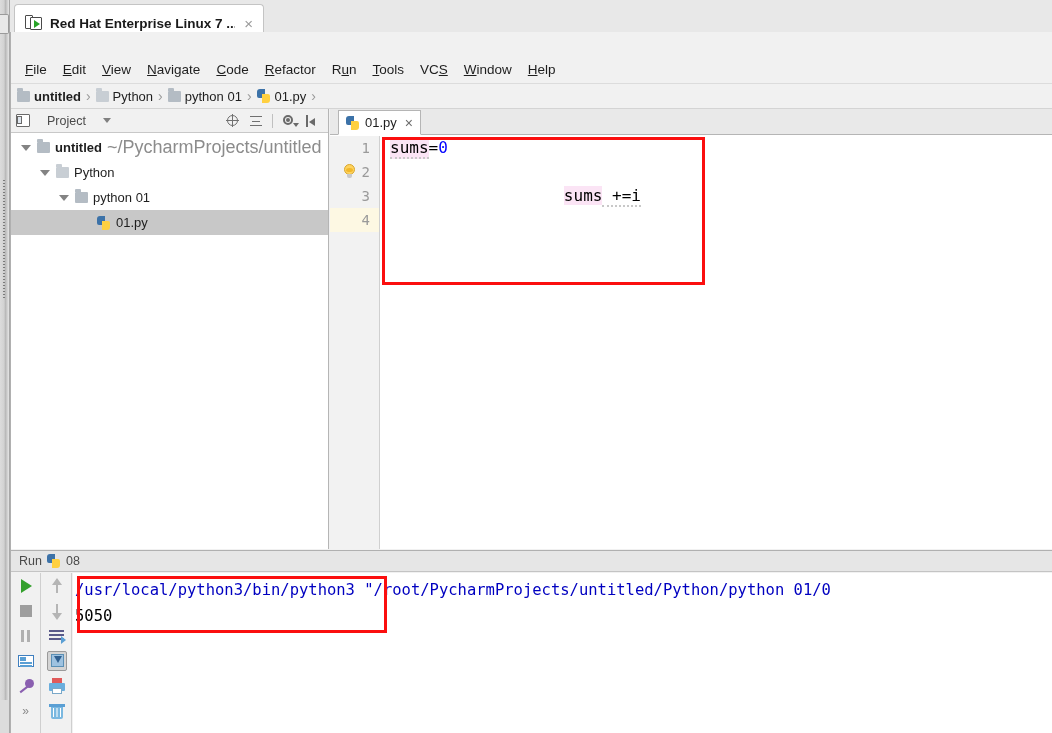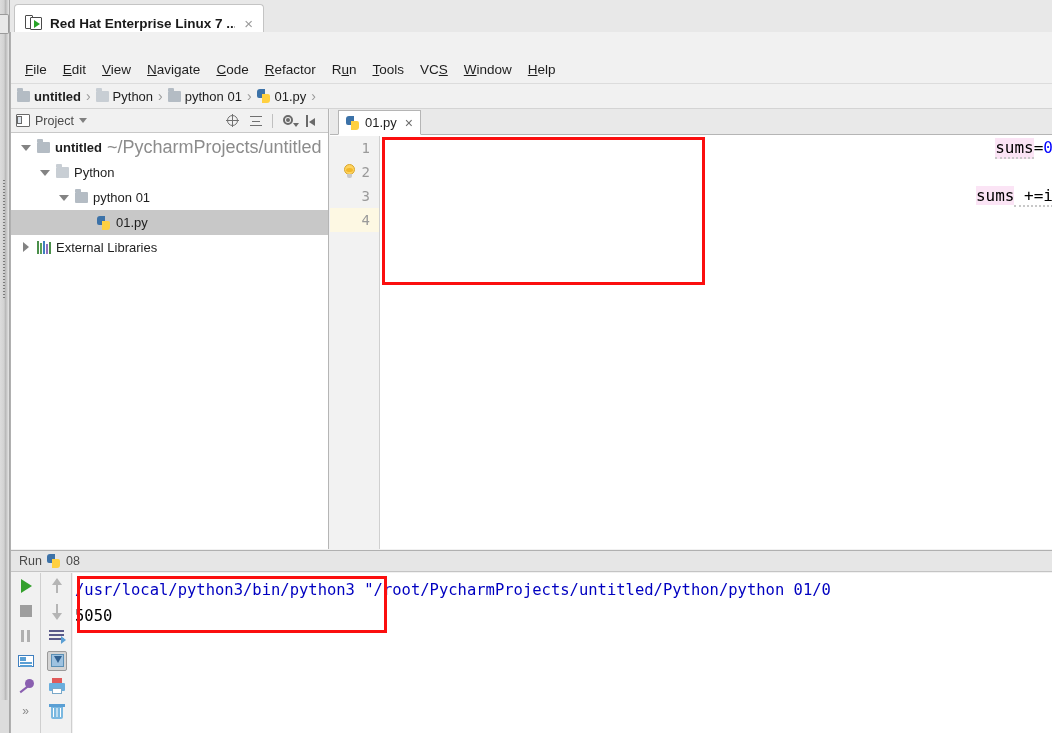--- a/index.html
+++ b/index.html
@@ -128,21 +128,21 @@
   
   .pc-main { position: absolute; left:0; top:77px; width:1042px; height:440px; }
 
   
   .proj-panel {
     position:absolute; left:0; top:0; width:318px; height:440px;
     background:#ffffff; border-right:1px solid #b5b5b5;
   }
   .proj-header {
     height:24px; background:#f1f1f1; border-bottom:1px solid #c8c8c8;
-    display:flex; align-items:center; padding:0 5px; gap:5px;
+    display:flex; align-items:center; padding:0 5px; gap:17px;
   }
   .proj-header-label { font-size:12.5px; color:#4a4a4a; }
   .proj-hdr-icon { width:14px; height:13px; position:relative; }
   .proj-hdr-icon .bx{
     position:absolute; inset:0; border:1px solid #6a6a6a; border-radius:1px; background:#fff;
   }
   .proj-hdr-icon .bx2{
     position:absolute; left:1px; top:2px; width:5px; height:8px; border:1px solid #6a6a6a; background:#dfe6ee;
   }
   .caret-dn {
@@ -208,21 +208,21 @@
   }
   .gutter-line {
     height:24px; line-height:24px; text-align:right; padding-right:9px;
     font-family:"DejaVu Sans Mono", monospace; font-size:14px; color:#9a9a9a;
   }
   .gutter-line.cur { background:#fdf8e3; }
   .code-pane {
     position:absolute; left:51px; top:0; right:0; height:413px;
     font-family:"DejaVu Sans Mono", monospace; font-size:16px;
   }
-  .code-line { height:24px; line-height:24px; white-space:pre; padding-left:9px; position:relative;text-align:right; }
+  .code-line { height:24px; line-height:24px; white-space:pre; padding-left:9px; position:relative; }
   .code-line.cur { background:#fdf8e3; }
   .kw { color:#000080; font-weight:bold; }
   .num { color:#0000ff; }
   .plain { color:#000000; }
   .hl-pink { background:#fbe4f5; }
   .hl-blue { background:#d7d7f5; }
   .squig { border-bottom:2px dotted #c8c8c8; }
   .caret {
     display:inline-block; width:1px; height:17px; background:#000;
     vertical-align:-3px; margin:0 -0.5px;
@@ -417,31 +417,20 @@
           </div>
           <div class="tree-row" style="padding-left:48px;">
             <span class="tw open"></span>
             <span class="ic-folder"></span>
             <span class="tree-label">python 01</span>
           </div>
           <div class="tree-row sel" style="padding-left:86px;">
             <span class="ic-py"></span>
             <span class="tree-label">01.py</span>
           </div>
-          <div class="tree-row" style="padding-left:10px;">
-            <span class="tw closed"></span>
-            <span class="ic-lib">
-                <i></i>
-                <i></i>
-                <i></i>
-                <i></i>
-                <i></i>
-              </span>
-            <span class="tree-label">External Libraries</span>
-          </div>
         </div>
       </div>
 
       <div class="ed-area">
         <div class="ed-tabbar">
           <div class="ed-tab">
             <span class="ic-py"></span>
             <span>01.py</span>
             <span class="ed-tab-close">×</span>
           </div>

